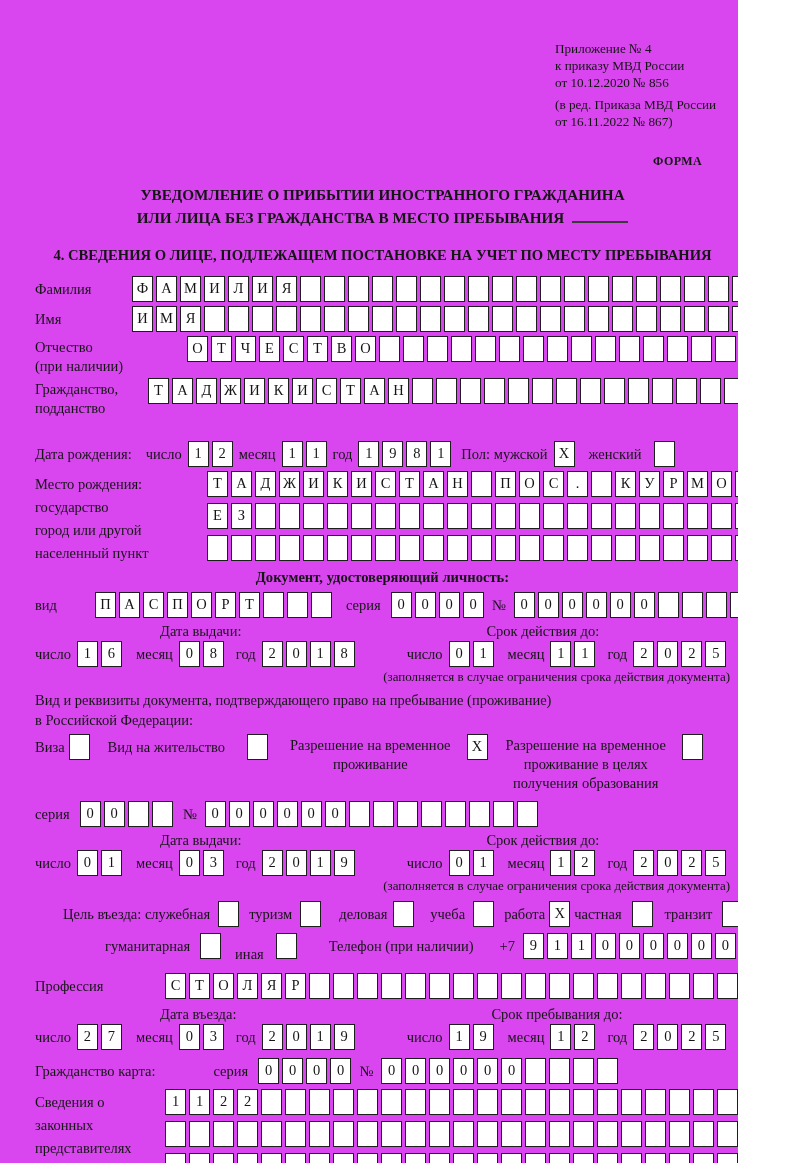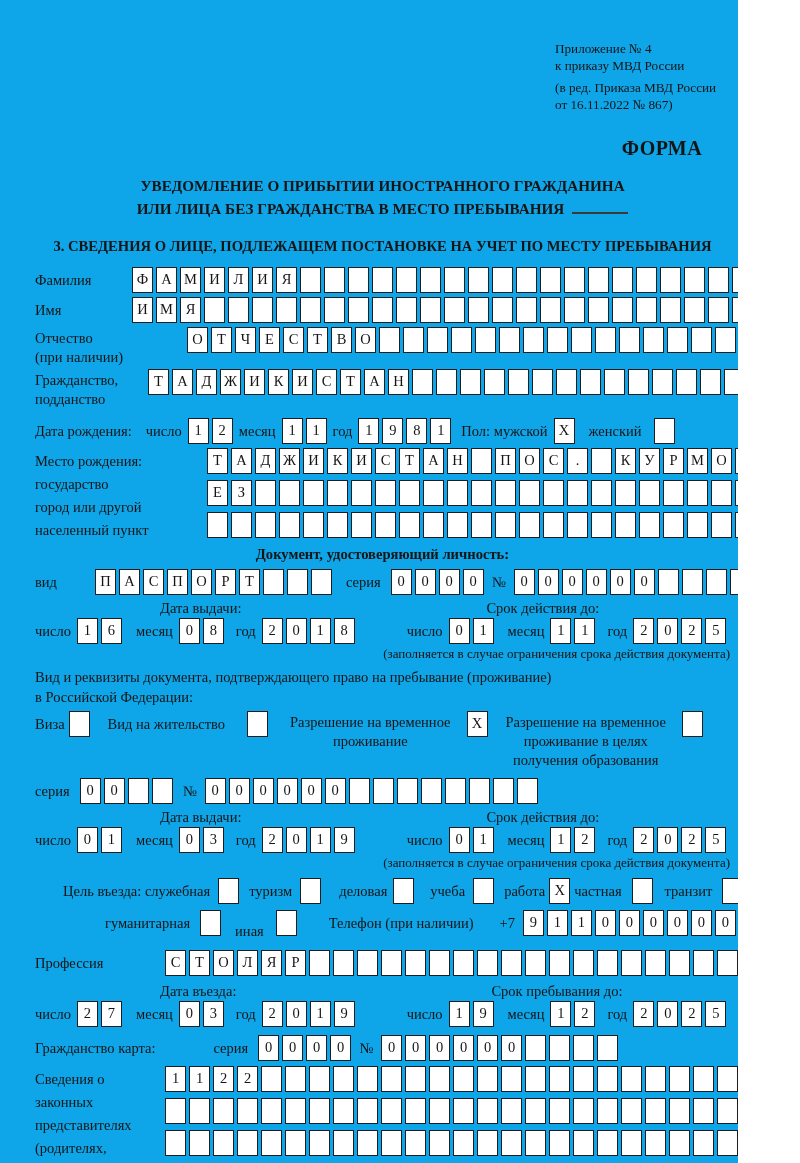--- a/index.html
+++ b/index.html
@@ -1,24 +1,24 @@
 <!DOCTYPE html>
 <html><head>
 <meta charset="utf-8">
 <style>
   html,body{margin:0;padding:0;background:#fff;}
   .page{
-    width:738px;height:1163px;background:#0ea5e9;color:#151515;
+    width:738px;height:1163px;background:#d946ef;color:#151515;
     font-family:"Liberation Serif","DejaVu Serif",serif;
     box-sizing:border-box;padding:40px 8px 0 35px;
     overflow:hidden;position:relative;font-size:14.5px;
   }
   .annex{margin-left:520px;font-size:13.2px;line-height:17px;}
   .annex .gap{height:5px;}
-  .forma{font-weight:bold;text-align:right;margin:24px 28px 0 0;font-size:20px;letter-spacing:.4px;}
+  .forma{font-weight:bold;text-align:right;margin:24px 28px 0 0;font-size:12px;letter-spacing:.4px;}
   .title{text-align:center;font-weight:bold;font-size:15.2px;line-height:23px;margin-top:14px;}
   .blank-line{display:inline-block;width:56px;border-bottom:2px solid #3a3a3a;height:14px;margin-left:8px;}
   .sec1{font-weight:bold;text-align:center;font-size:14.6px;margin-top:18px;}
   .r{display:flex;flex-wrap:nowrap;align-items:flex-start;}
   .lbl{line-height:26px;white-space:nowrap;}
   .lbl2{line-height:19px;padding-top:2px;white-space:nowrap;}
   .cells{display:inline-flex;flex-wrap:nowrap;gap:3px;}
   .cell{
     box-sizing:border-box;flex:0 0 21px;width:21px;height:26px;
     border:1.6px solid #1d1d1d;text-align:center;font-size:14.5px;line-height:22px;
@@ -33,33 +33,34 @@
   .nw{white-space:nowrap;}
 </style>
 </head>
 <body>
 
 <div class="page">
 
   <div class="annex">
     <div>Приложение № 4</div>
     <div>к приказу МВД России</div>
+    <div>от 10.12.2020 № 856</div>
     <div class="gap"></div>
     <div>(в ред. Приказа МВД России</div>
     <div>от 16.11.2022 № 867)</div>
   </div>
 
   <div class="forma">ФОРМА</div>
 
   <div class="title">
     <div>УВЕДОМЛЕНИЕ О ПРИБЫТИИ ИНОСТРАННОГО ГРАЖДАНИНА</div>
     <div><span>ИЛИ ЛИЦА БЕЗ ГРАЖДАНСТВА В МЕСТО ПРЕБЫВАНИЯ</span><span class="blank-line"></span></div>
   </div>
 
-  <div class="sec1">3. СВЕДЕНИЯ О ЛИЦЕ, ПОДЛЕЖАЩЕМ ПОСТАНОВКЕ НА УЧЕТ ПО МЕСТУ ПРЕБЫВАНИЯ</div>
+  <div class="sec1">4. СВЕДЕНИЯ О ЛИЦЕ, ПОДЛЕЖАЩЕМ ПОСТАНОВКЕ НА УЧЕТ ПО МЕСТУ ПРЕБЫВАНИЯ</div>
 
   <div class="r" style="margin-top:12px;">
     <span class="lbl" style="width:97px;flex:0 0 auto;">Фамилия</span>
     <span class="cells">
         <span class="cell">Ф</span>
         <span class="cell">А</span>
         <span class="cell">М</span>
         <span class="cell">И</span>
         <span class="cell">Л</span>
         <span class="cell">И</span>
@@ -180,21 +181,21 @@
         <span class="cell"></span>
         <span class="cell"></span>
         <span class="cell"></span>
         <span class="cell"></span>
         <span class="cell"></span>
         <span class="cell"></span>
         <span class="cell"></span>
       </span>
   </div>
 
-  <div class="r" style="margin-top:9px;align-items:flex-start;">
+  <div class="r" style="margin-top:23px;align-items:flex-start;">
     <span class="lbl">Дата рождения:</span>
     <span class="dg" style="margin-left:14px;">
       <span class="lbl">число</span>
       <span class="cells">
           <span class="cell">1</span>
           <span class="cell">2</span>
         </span>
       <span class="lbl">месяц</span>
       <span class="cells">
           <span class="cell">1</span>

